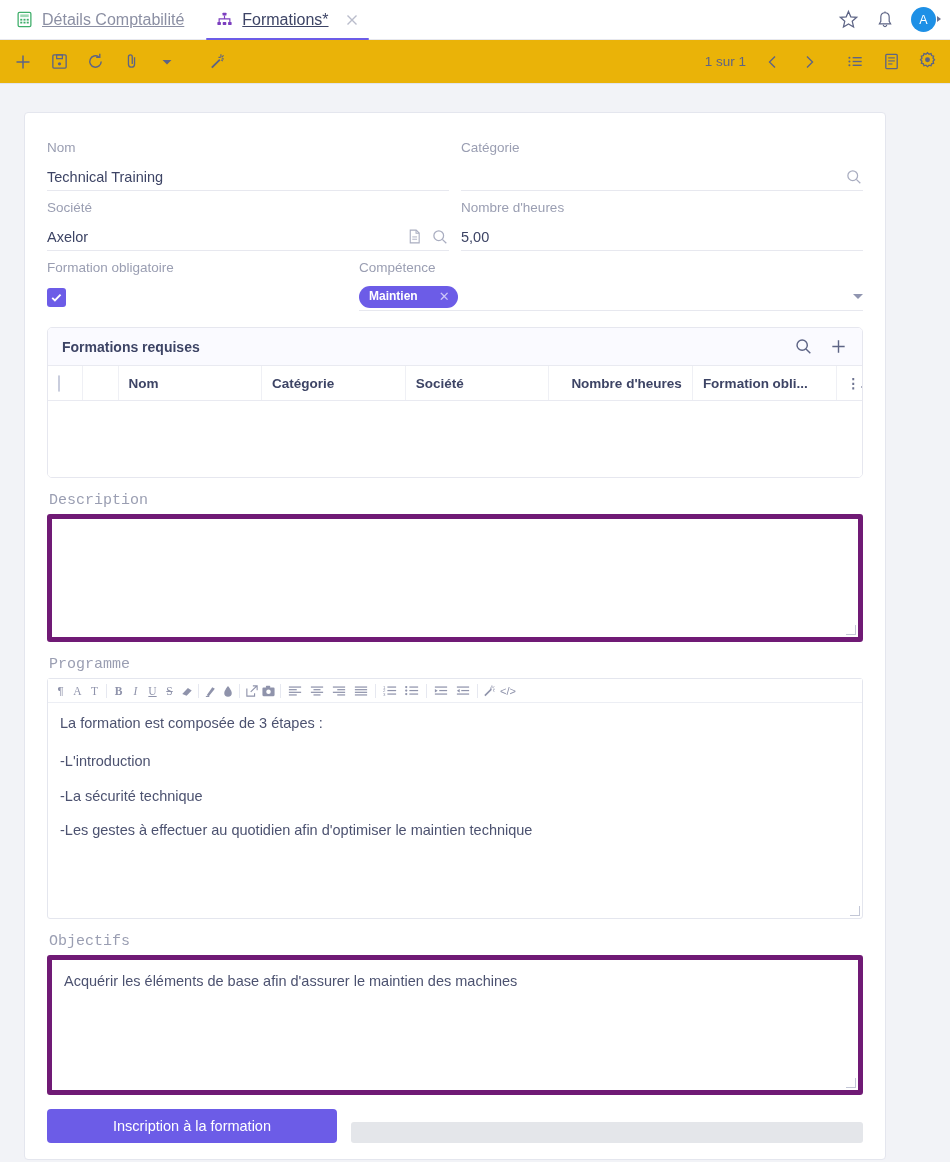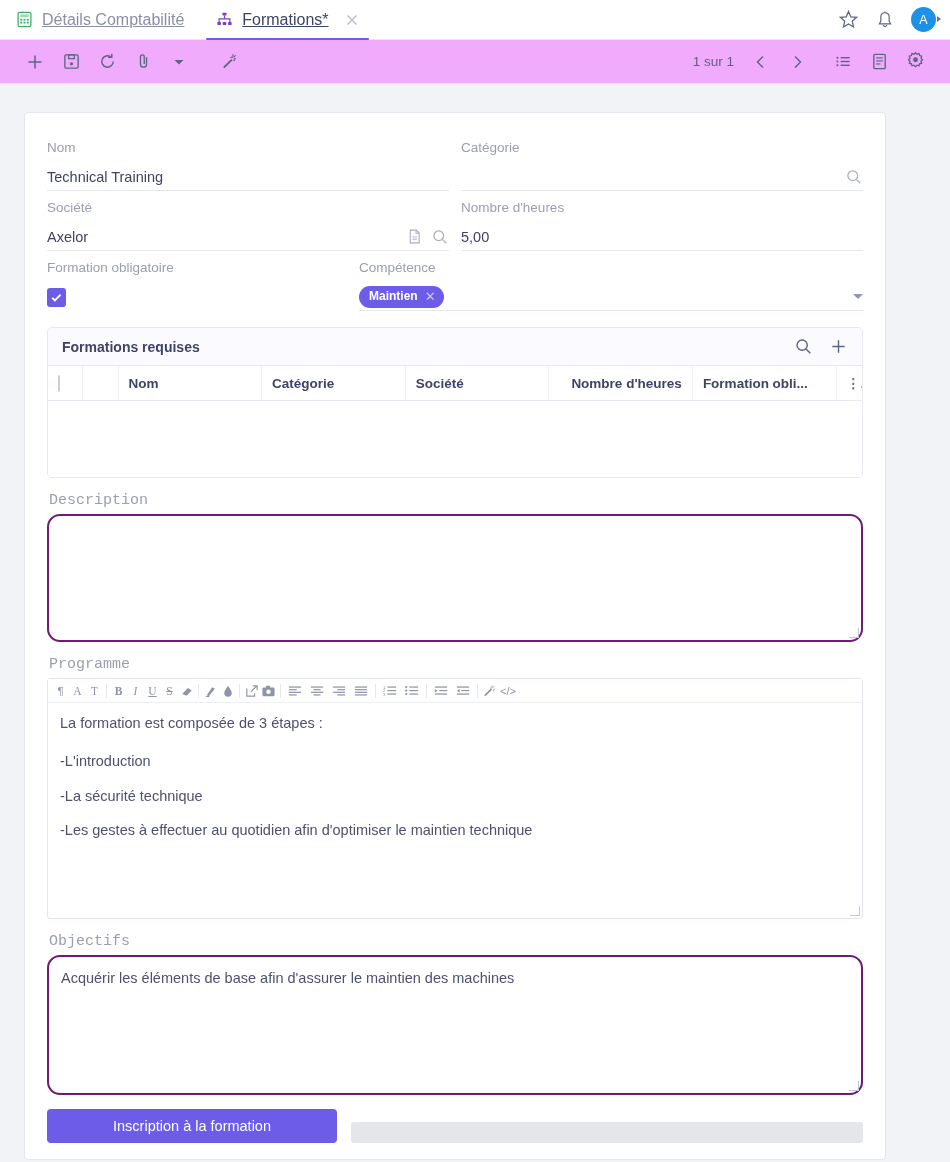--- a/index.html
+++ b/index.html
@@ -34,22 +34,22 @@
     font-size: 12.5px; display: flex; align-items: center; justify-content: center;
     position: relative;
   }
   .avatar::after {
     content: ""; position: absolute; right: -5px; top: 9px;
     border-left: 4px solid #6d7390; border-top: 3.5px solid transparent; border-bottom: 3.5px solid transparent;
   }
 
   
   .toolbar {
-    height: 44px; background: #f0abfc; display: flex; align-items: center;
-    padding: 0 20px; border-bottom: 1px solid #e2e4eb;
+    height: 44px; background: #eab308; display: flex; align-items: center;
+    padding: 0 8px; border-bottom: 1px solid #e2e4eb;
   }
   .tb-group { display: flex; align-items: center; gap: 6px; }
   .tb-btn {
     width: 30px; height: 30px; display: flex; align-items: center; justify-content: center;
     color: #5d6485; cursor: pointer; border-radius: 4px;
   }
   .tb-spacer { flex: 1; }
   .pager { font-size: 13.5px; color: #5d6485; margin-right: 6px; }
 
   
@@ -74,21 +74,21 @@
 
   .checkbox {
     width: 19px; height: 19px; border-radius: 3px; background: #6c5ce7;
     display: flex; align-items: center; justify-content: center; cursor: pointer;
   }
   .chk-wrap { min-height: 28px; display: flex; align-items: center; }
 
   .tag {
     background: #6c5ce7; color: #ffffff; border-radius: 11px;
     font-size: 12px; font-weight: bold; padding: 3px 8px 4px 10px;
-    display: inline-flex; align-items: center; gap: 7px;
+    display: inline-flex; align-items: center; gap: 21px;
   }
   .tag-x { color: #cdc6f8; font-weight: normal; font-size: 13px; cursor: pointer; }
   .caret-dn {
     width: 0; height: 0; border-left: 5px solid transparent; border-right: 5px solid transparent;
     border-top: 5px solid #9095b0;
   }
 
   
   .panel {
     margin-top: 16px; border: 1px solid #e6e7ef; border-radius: 5px; overflow: hidden;
@@ -109,21 +109,21 @@
   table.grid th.c-check { width: 34px; }
   table.grid th.c-gap { width: 36px; }
   table.grid th.c-num { text-align: right; }
   table.grid th.c-dots { width: 26px; border-right: none; text-align: center; color: #6d7390; }
   .hchk { width: 14px; height: 14px; border: 1px solid #c9cddd; border-radius: 2px; background:#fff; }
   .grid-body { height: 76px; background: #fff; }
 
   
   .ta-label { font-size: 15px; color: #9a9eb2; margin: 14px 0 5px 2px; font-family: Liberation Mono, monospace; }
   .ta {
-    border: 2px solid #701a75; border-radius: 13px; background: #fff; position: relative;
+    border: 5px solid #701a75; border-radius: 3px; background: #fff; position: relative;
   }
   .ta::after {
     content: ""; position: absolute; right: 2px; bottom: 2px; width: 9px; height: 9px;
     border-right: 1.5px solid #c3c7d6; border-bottom: 1.5px solid #c3c7d6;
   }
   .ta-inner { padding: 10px 12px; font-size: 14.5px; color: #4c5270; line-height: 1.55; }
   .ta.desc { height: 128px; }
   .ta.obj { height: 140px; }
 
   

